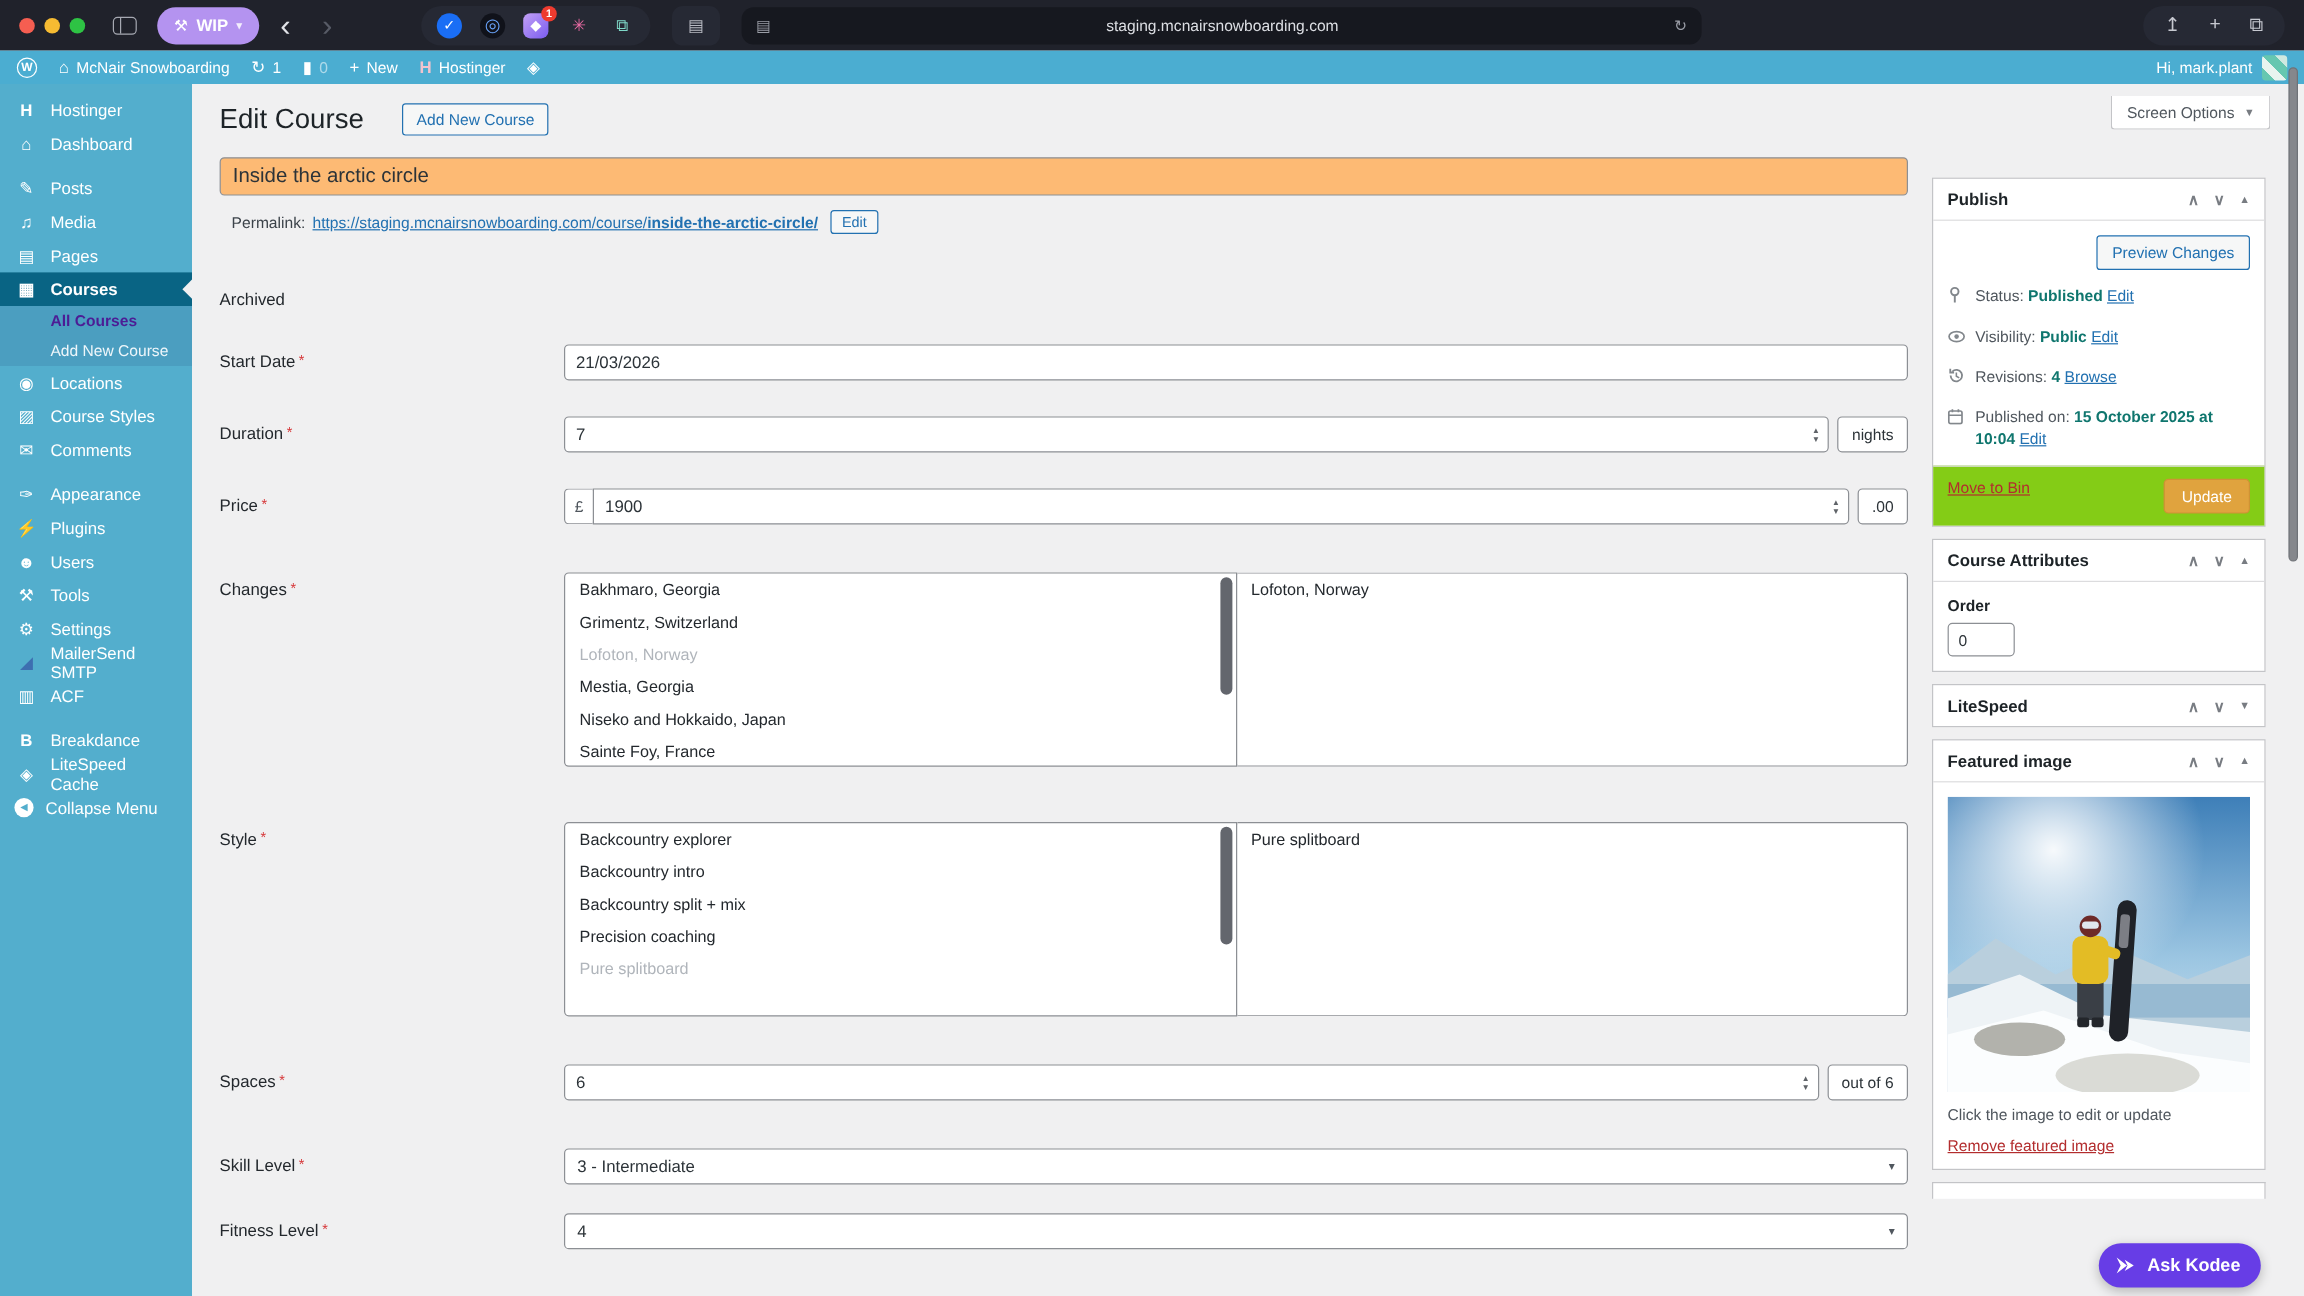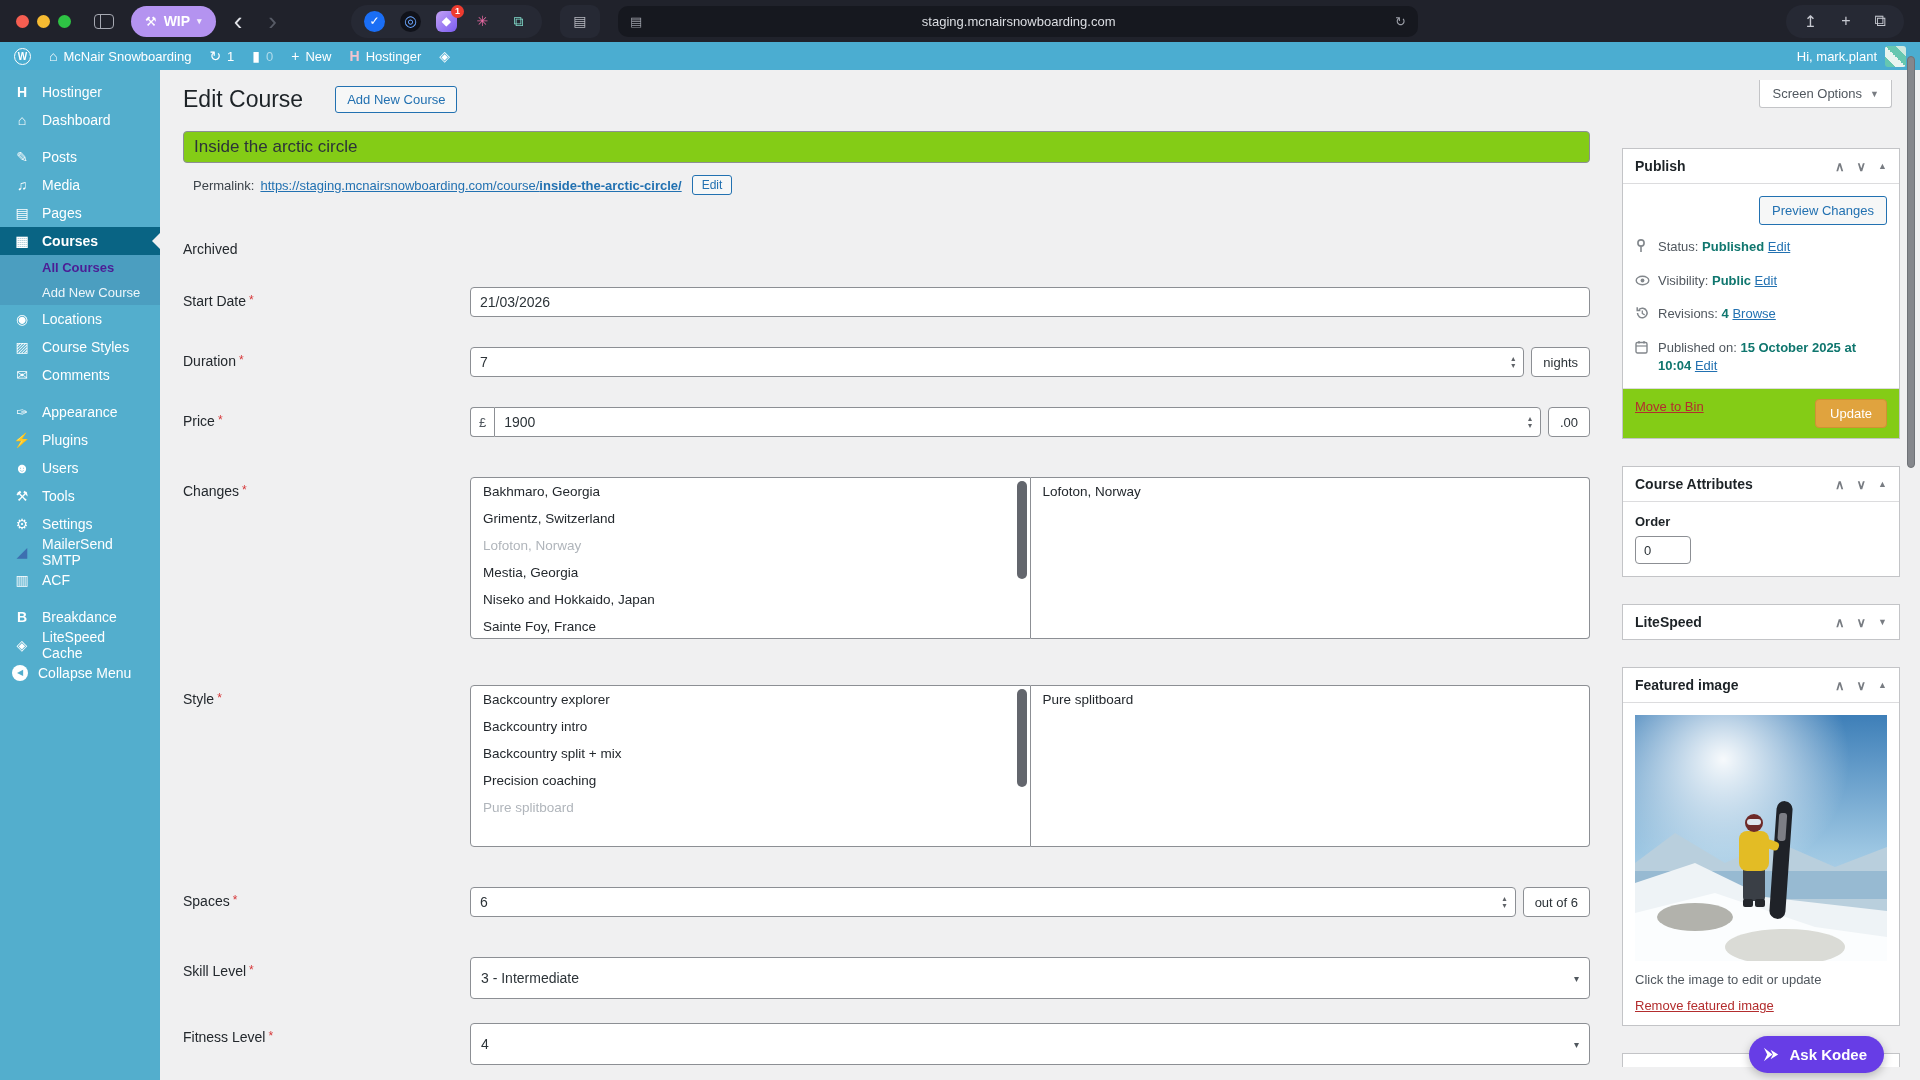--- a/index.html
+++ b/index.html
@@ -56,21 +56,21 @@
   .s-item.collapse .s-icon { background:#fff; color:#53aecd; border-radius:50%; width:16px; height:16px; line-height:16px; font-size:8px; }
 
   
   .main { position:absolute; left:160px; top:70px; right:0; bottom:0; background:#f0f0f1; overflow:hidden; }
   .screen-options { position:absolute; top:10px; right:28px; background:#fff; border:1px solid #c3c4c7; border-top:0; border-radius:0 0 3px 3px; color:#50575e; font-size:13px; padding:6px 12px; display:flex; gap:8px; align-items:center; cursor:pointer; }
   .screen-options .chev { font-size:9px; color:#787c82; }
   .content { padding:16px 0 0 23px; width:1430px; }
   .title-row { display:flex; align-items:center; gap:32px; }
   h1 { font-size:23px; font-weight:400; color:#1d2327; }
   .page-title-action { background:#f6f7f7; border:1px solid #2271b1; color:#2271b1; font-size:13px; padding:5px 11px; border-radius:3px; cursor:pointer; }
-  .post-title-input { width:1407px; height:32px; font-size:17px; padding:0 10px; border:1px solid #8c8f94; border-radius:4px; color:#2c3338; background:#84cc16; margin-top:18px; font-family:"Liberation Sans",sans-serif; }
+  .post-title-input { width:1407px; height:32px; font-size:17px; padding:0 10px; border:1px solid #8c8f94; border-radius:4px; color:#2c3338; background:#fdba74; margin-top:18px; font-family:"Liberation Sans",sans-serif; }
   .permalink-row { margin-top:12px; font-size:13px; color:#3c434a; display:flex; align-items:center; gap:6px; padding-left:10px; }
   .permalink-row a { color:#2271b1; text-decoration:underline; cursor:pointer; }
   .permalink-row a b { color:#2271b1; }
   .button-small { background:#f6f7f7; border:1px solid #2271b1; color:#2271b1; font-size:12px; padding:2px 9px; border-radius:3px; cursor:pointer; margin-left:4px; }
 
   .row { display:flex; margin-top:30px; width:1407px; }
   .row.tight { margin-top:24px; }
   .row.loose { margin-top:40px; }
   .row.xloose { margin-top:46px; }
   .f-label { width:287px; font-size:14px; color:#23282d; padding-top:6px; flex:none; }
@@ -89,25 +89,25 @@
   .knob { position:absolute; left:0; top:0; width:37px; height:26px; background:#fff; border:1px solid #aeb1b6; border-radius:6px; box-shadow:0 1px 2px rgba(0,0,0,.25); }
   .toggle-label { position:absolute; right:0; width:34px; text-align:center; font-size:13px; color:#32373c; }
 
   .dual { display:flex; height:162px; width:100%; }
   .list-pane { flex:1; background:#fff; border:1px solid #8c8f94; border-radius:4px 0 0 4px; position:relative; overflow:hidden; }
   .list-item { padding:6px 12px; font-size:13.5px; color:#23282d; height:27px; cursor:pointer; white-space:nowrap; }
   .list-item.muted { color:#b0b5bb; }
   .pane-scrollbar { position:absolute; right:3px; top:3px; width:10px; height:98px; background:#63666d; border-radius:5px; cursor:pointer; }
   .sel-pane { flex:1; background:#fff; border:1px solid #8c8f94; border-left:0; border-radius:0 4px 4px 0; overflow:hidden; }
 
-  .select { height:42px; width:100%; border:1px solid #8c8f94; border-radius:4px; background:#fff; display:flex; align-items:center; padding:0 10px; font-size:14px; color:#2c3338; cursor:pointer; }
+  .select { height:30px; width:100%; border:1px solid #8c8f94; border-radius:4px; background:#fff; display:flex; align-items:center; padding:0 10px; font-size:14px; color:#2c3338; cursor:pointer; }
   .select .chev { margin-left:auto; color:#50575e; font-size:10px; }
 
   
-  .right-col { position:absolute; top:78px; right:20px; width:278px; display:flex; flex-direction:column; gap:27px; }
+  .right-col { position:absolute; top:78px; right:32px; width:278px; display:flex; flex-direction:column; gap:10px; }
   .panel { background:#fff; border:1px solid #c3c4c7; }
   .p-head { display:flex; align-items:center; padding:9px 12px; font-size:14px; font-weight:700; color:#1d2327; border-bottom:1px solid #dcdcde; cursor:pointer; }
   .p-head.no-line { border-bottom:0; }
   .p-ctl { margin-left:auto; display:flex; gap:12px; color:#787c82; font-size:13px; align-items:center; }
   .p-ctl .tri { font-size:9px; }
   .publish-body { padding:12px; display:flex; flex-direction:column; gap:13px; font-size:13px; color:#50575e; }
   .preview-btn { align-self:flex-end; background:#f6f7f7; border:1px solid #2271b1; color:#2271b1; font-size:13px; padding:6px 12px; border-radius:3px; cursor:pointer; }
   .meta-row { display:flex; gap:9px; align-items:flex-start; line-height:1.45; }
   .meta-icon { width:14px; flex:none; padding-top:1px; }
   .meta-line b { color:#0f766e; }

